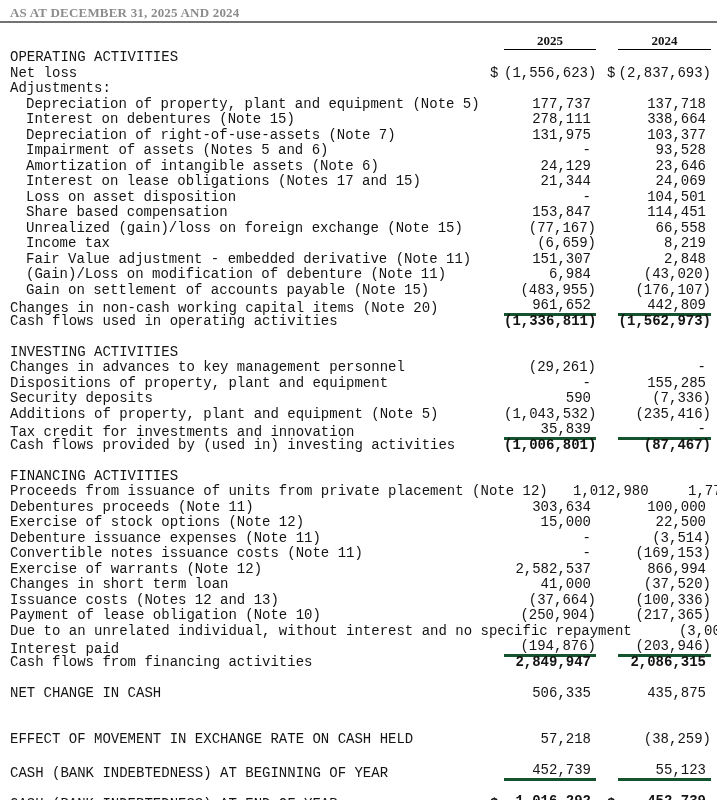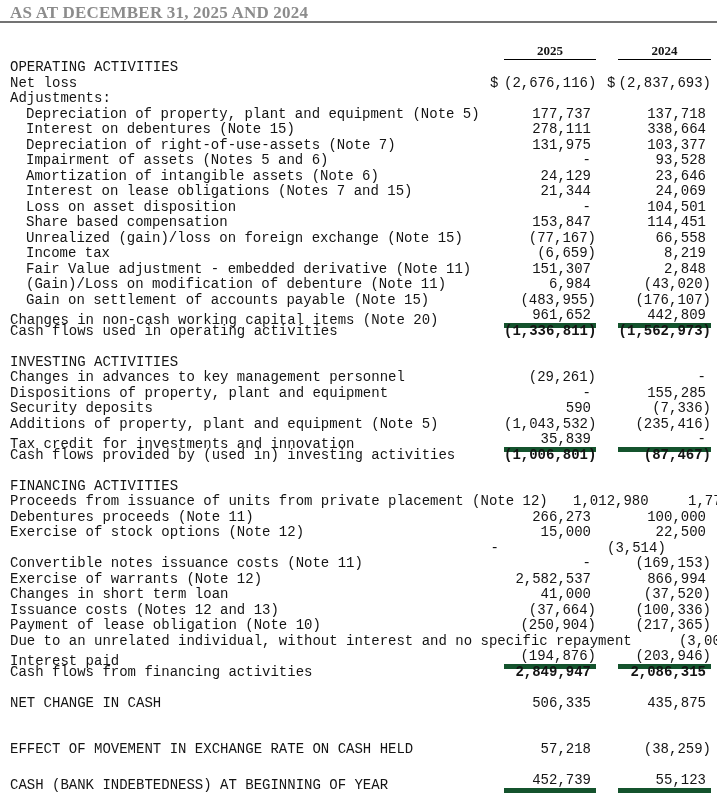--- a/index.html
+++ b/index.html
@@ -3,45 +3,45 @@
 <meta charset="utf-8">
 <style>
   html,body{margin:0;padding:0;}
   body{
     width:717px;height:800px;background:#ffffff;overflow:hidden;
     font-family:"Liberation Serif","DejaVu Serif",serif;
     color:#141414;
   }
   .page{padding:5px 6px 0 10px;}
   .doc-title{
-    font-weight:bold;font-size:17px;line-height:15px;
+    font-weight:bold;font-size:13px;line-height:15px;
     color:#8c8c8c;letter-spacing:0.2px;white-space:nowrap;
   }
   .title-rule{
     border-bottom:2px solid #737373;
     margin:1px -6px 0 -10px;height:0;
   }
   .grid{
     display:grid;
     grid-template-columns:1fr 14px 92px 11px 11px 93px;
     align-items:end;
   }
-  .hdr-row{height:21px;padding-top:16px;}
+  .hdr-row{height:21px;padding-top:6px;}
   .hdr{
     font-weight:bold;font-size:13px;line-height:17px;text-align:center;
     border-bottom:1.5px solid #000;
   }
   .row{height:15.5px;font-size:14px;line-height:15.4px;font-family:Liberation Mono, monospace;}
   .cell{white-space:nowrap;overflow:visible;}
   .label{}
   .indent{padding-left:16px;}
   .d{text-align:left;}
   .val{text-align:right;}
   .val.pad{padding-right:5px;}
-  .u{border-bottom:5px solid #14532d;}
+  .u{border-bottom:3px solid #14532d;}
   .b{font-weight:bold;}
   .spacer{height:15.5px;}
 </style>
 </head>
 <body>
 
 <div class="page">
 
   <div class="doc-title">AS AT DECEMBER 31, 2025 AND 2024</div>
   <div class="title-rule"></div>
@@ -60,21 +60,21 @@
       <div class="cell d"></div>
       <div class="cell val pad"></div>
       <div class="cell"></div>
       <div class="cell d"></div>
       <div class="cell val pad"></div>
     </div>
 
   <div class="grid row">
       <div class="cell label">Net loss</div>
       <div class="cell d">$</div>
-      <div class="cell val">(2,676,116)</div>
+      <div class="cell val">(1,556,623)</div>
       <div class="cell"></div>
       <div class="cell d">$</div>
       <div class="cell val">(2,837,693)</div>
     </div>
 
   <div class="grid row">
       <div class="cell label">Adjustments:</div>
       <div class="cell d"></div>
       <div class="cell val pad"></div>
       <div class="cell"></div>
@@ -121,21 +121,21 @@
   <div class="grid row">
       <div class="cell label indent">Amortization of intangible assets (Note 6)</div>
       <div class="cell d"></div>
       <div class="cell val pad">24,129</div>
       <div class="cell"></div>
       <div class="cell d"></div>
       <div class="cell val pad">23,646</div>
     </div>
 
   <div class="grid row">
-      <div class="cell label indent">Interest on lease obligations (Notes 7 and 15)</div>
+      <div class="cell label indent">Interest on lease obligations (Notes 17 and 15)</div>
       <div class="cell d"></div>
       <div class="cell val pad">21,344</div>
       <div class="cell"></div>
       <div class="cell d"></div>
       <div class="cell val pad">24,069</div>
     </div>
 
   <div class="grid row">
       <div class="cell label indent">Loss on asset disposition</div>
       <div class="cell d"></div>
@@ -298,36 +298,37 @@
       <div class="cell d"></div>
       <div class="cell val pad">1,012,980</div>
       <div class="cell"></div>
       <div class="cell d"></div>
       <div class="cell val pad">1,773,538</div>
     </div>
 
   <div class="grid row">
       <div class="cell label">Debentures proceeds (Note 11)</div>
       <div class="cell d"></div>
-      <div class="cell val pad">266,273</div>
+      <div class="cell val pad">303,634</div>
       <div class="cell"></div>
       <div class="cell d"></div>
       <div class="cell val pad">100,000</div>
     </div>
 
   <div class="grid row">
       <div class="cell label">Exercise of stock options (Note 12)</div>
       <div class="cell d"></div>
       <div class="cell val pad">15,000</div>
       <div class="cell"></div>
       <div class="cell d"></div>
       <div class="cell val pad">22,500</div>
     </div>
 
   <div class="grid row">
+      <div class="cell label">Debenture issuance expenses (Note 11)</div>
       <div class="cell d"></div>
       <div class="cell val pad">-</div>
       <div class="cell"></div>
       <div class="cell d"></div>
       <div class="cell val">(3,514)</div>
     </div>
 
   <div class="grid row">
       <div class="cell label">Convertible notes issuance costs (Note 11)</div>
       <div class="cell d"></div>

